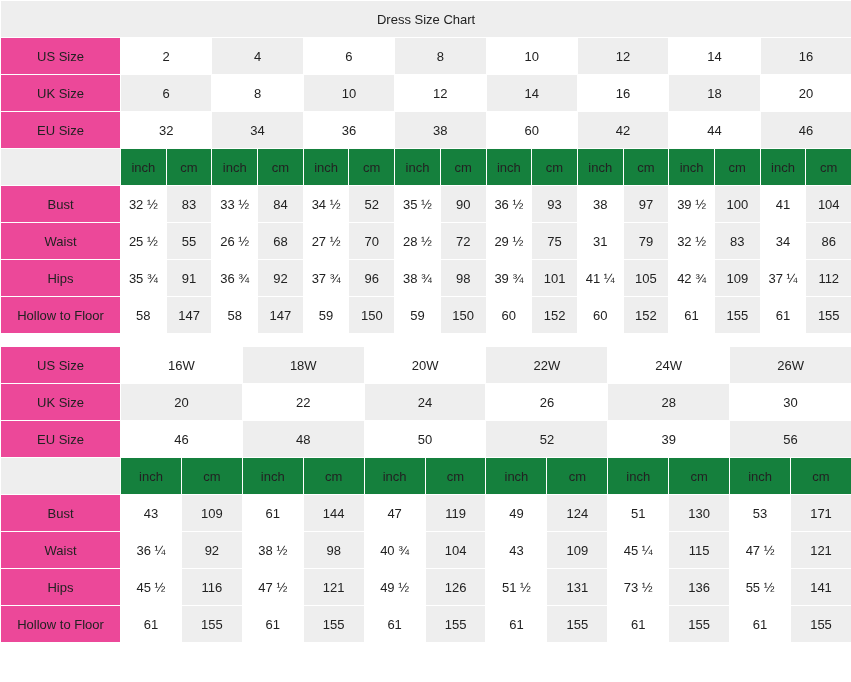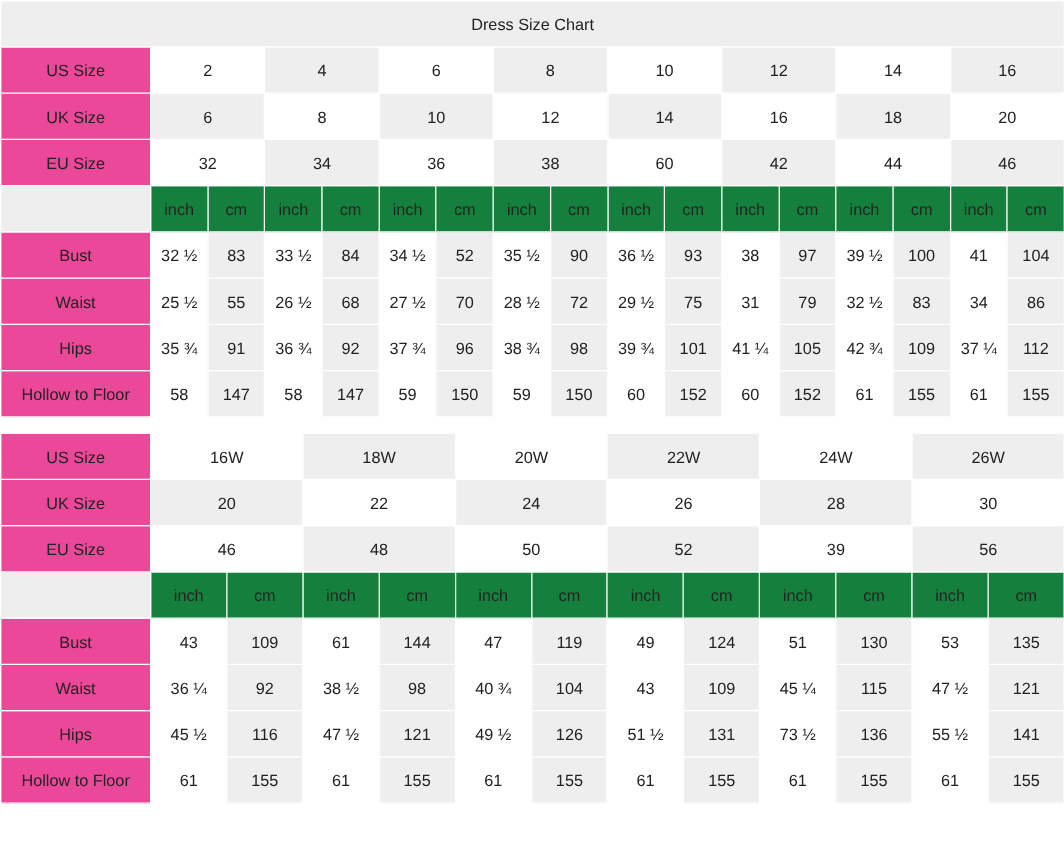--- a/index.html
+++ b/index.html
@@ -292,21 +292,21 @@
             <td class="cell-grey">109</td>
             <td class="cell-white">61</td>
             <td class="cell-grey">144</td>
             <td class="cell-white">47</td>
             <td class="cell-grey">119</td>
             <td class="cell-white">49</td>
             <td class="cell-grey">124</td>
             <td class="cell-white">51</td>
             <td class="cell-grey">130</td>
             <td class="cell-white">53</td>
-            <td class="cell-grey">135</td>
+            <td class="cell-grey">171</td>
           </tr>
           <tr>
             <td class="label-cell">Waist</td>
             <td class="cell-white">36 ¼</td>
             <td class="cell-grey">92</td>
             <td class="cell-white">38 ½</td>
             <td class="cell-grey">98</td>
             <td class="cell-white">40 ¾</td>
             <td class="cell-grey">104</td>
             <td class="cell-white">43</td>

